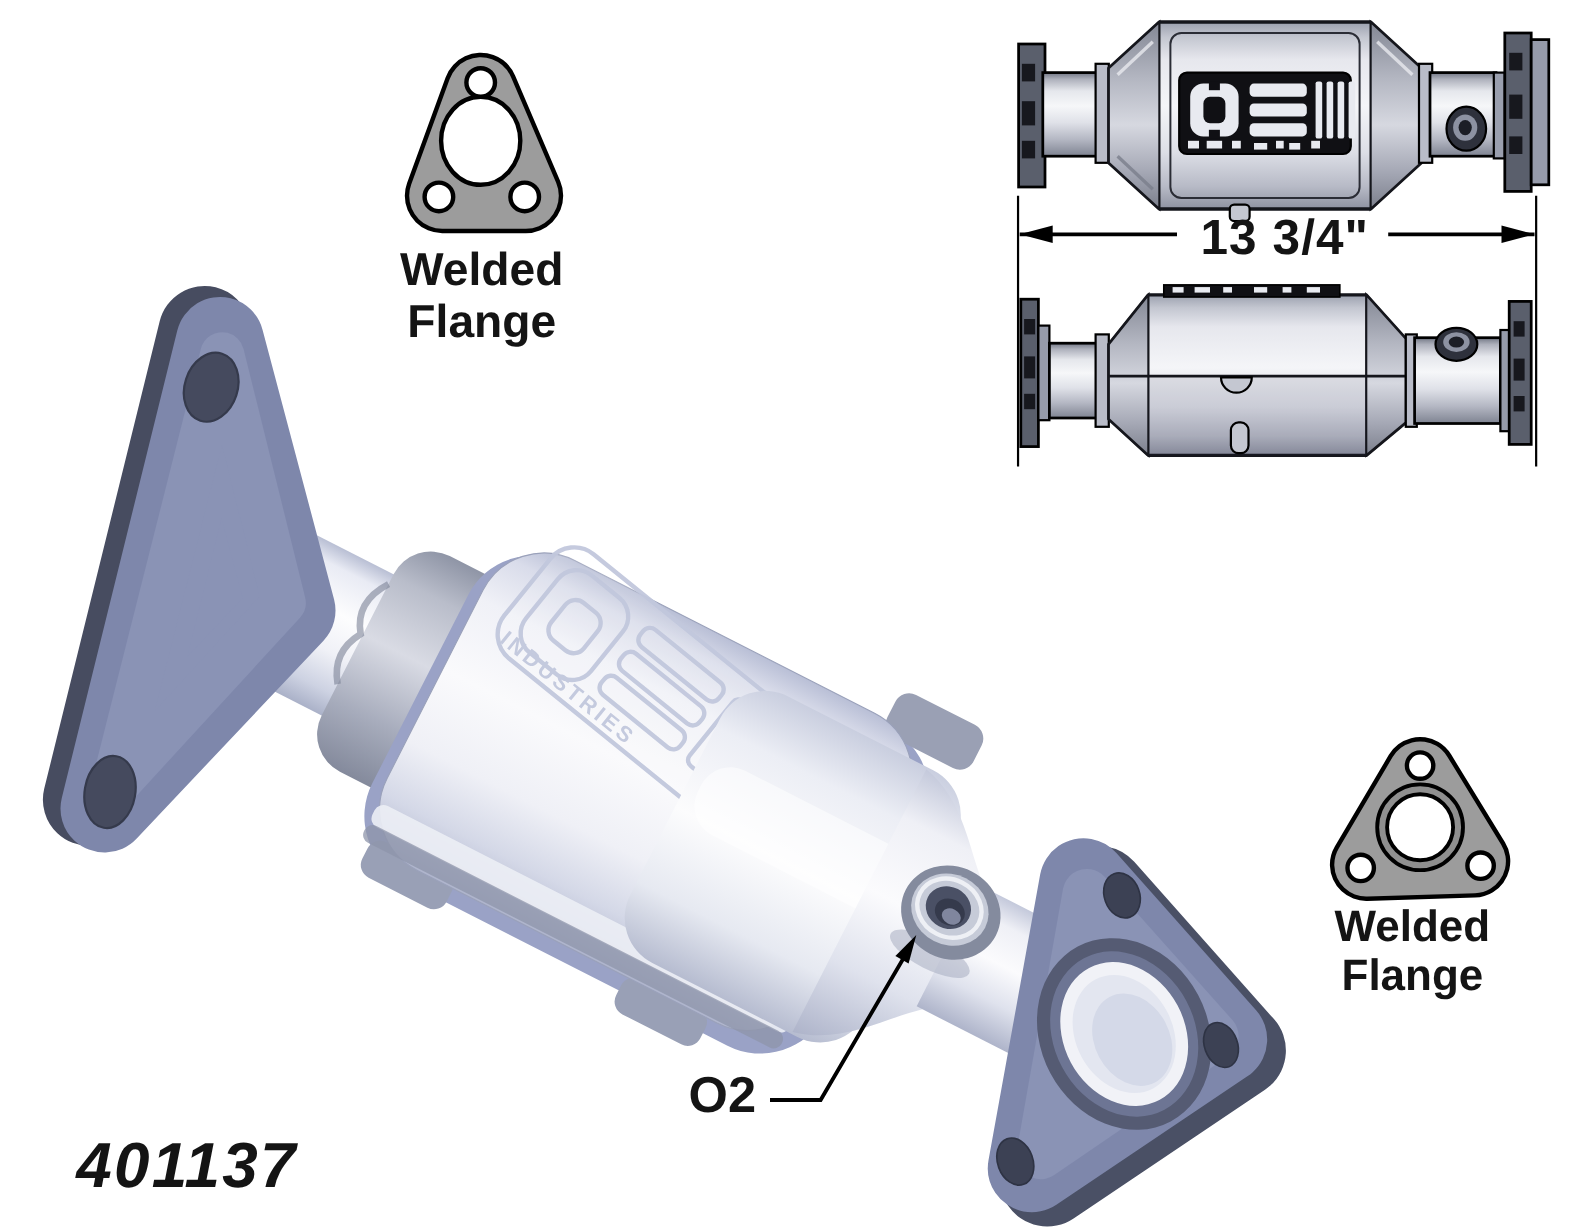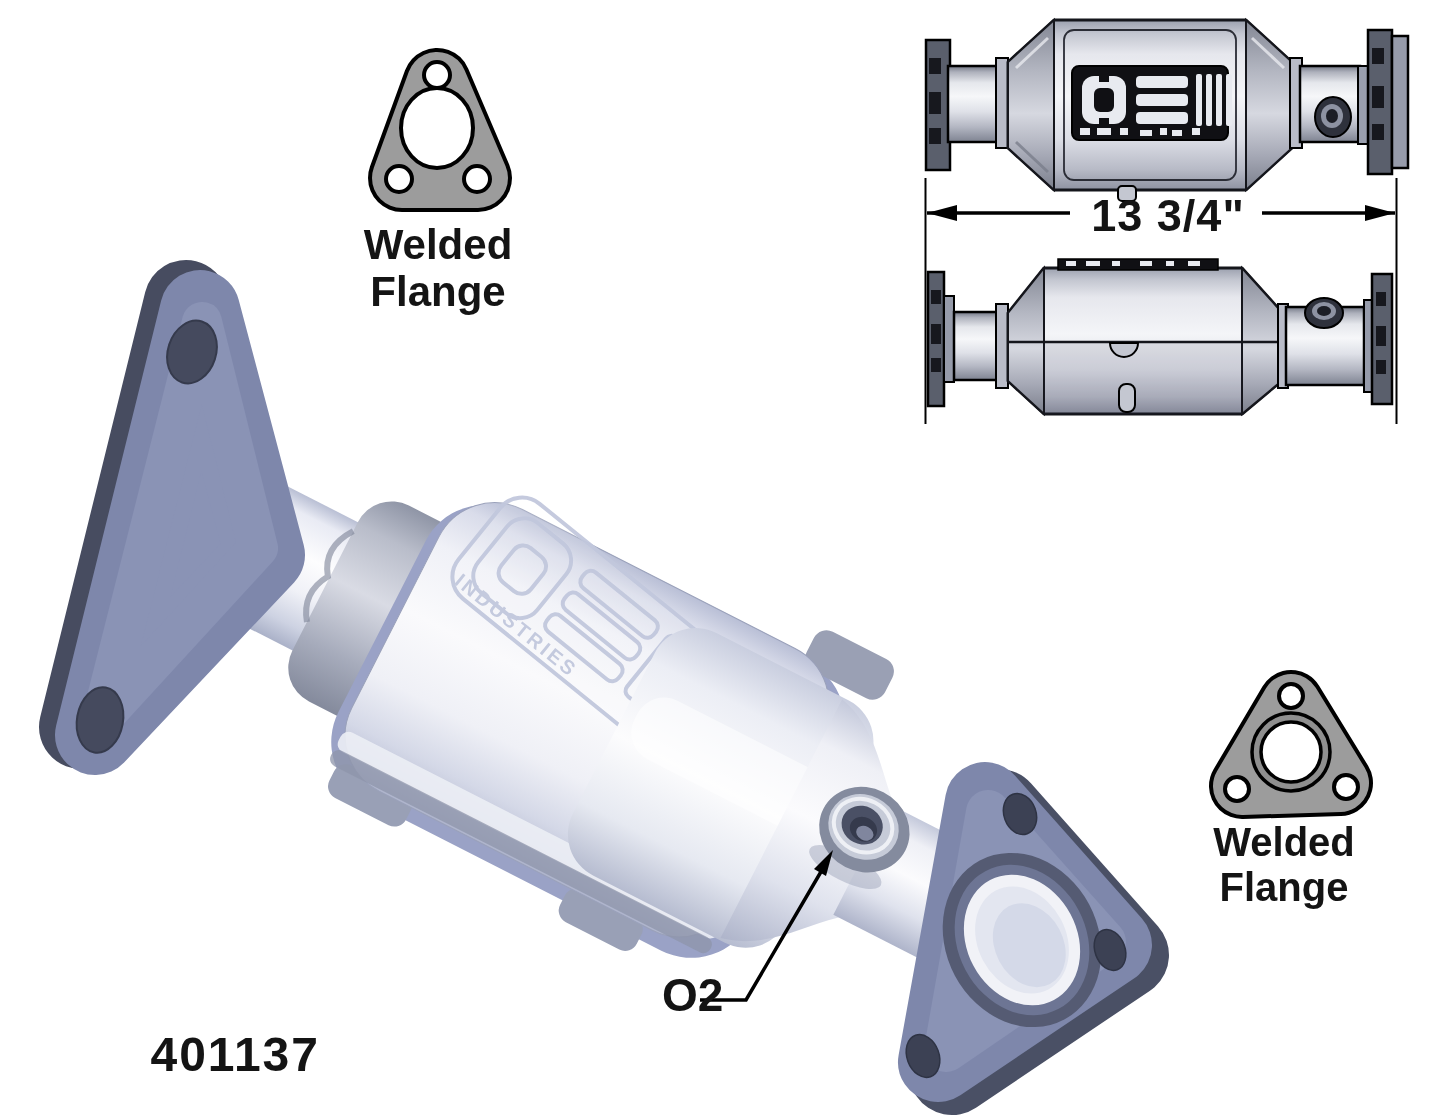--- a/index.html
+++ b/index.html
@@ -5,22 +5,22 @@
   html,body{margin:0;padding:0;background:#ffffff;}
   .stage{
     position:relative;width:1445px;height:1117px;background:#ffffff;overflow:hidden;
     font-family:"Liberation Sans", sans-serif;
   }
   .stage svg{position:absolute;left:0;top:0;}
   .lbl{position:absolute;color:#141414;font-weight:700;text-align:center;line-height:1.12;}
   .wf1{left:308px;top:221px;width:260px;font-size:42px;}
   .wf2{left:1154px;top:820px;width:260px;font-size:40px;}
   .dim{left:1056px;top:191px;width:224px;font-size:45px;letter-spacing:1px;}
-  .o2{left:626px;top:970px;width:90px;font-size:46px;text-align:left;margin-left:36px;}
-  .part{left:20px;top:1028px;width:300px;font-size:48px;text-align:right;letter-spacing:2px;}
+  .o2{left:626px;top:970px;width:90px;font-size:46px;text-align:left;}
+  .part{left:20px;top:1028px;width:300px;font-size:58px;text-align:center;letter-spacing:2px;font-style:italic;}
 </style>
 </head>
 <body>
 
 <div class="stage">
 
 <svg width="1445" height="1117" viewBox="0 0 1445 1117">
   <defs>
     <linearGradient id="gPipe3d" x1="0" y1="0" x2="0" y2="1">
       <stop offset="0" stop-color="#b9bfd4"></stop>

